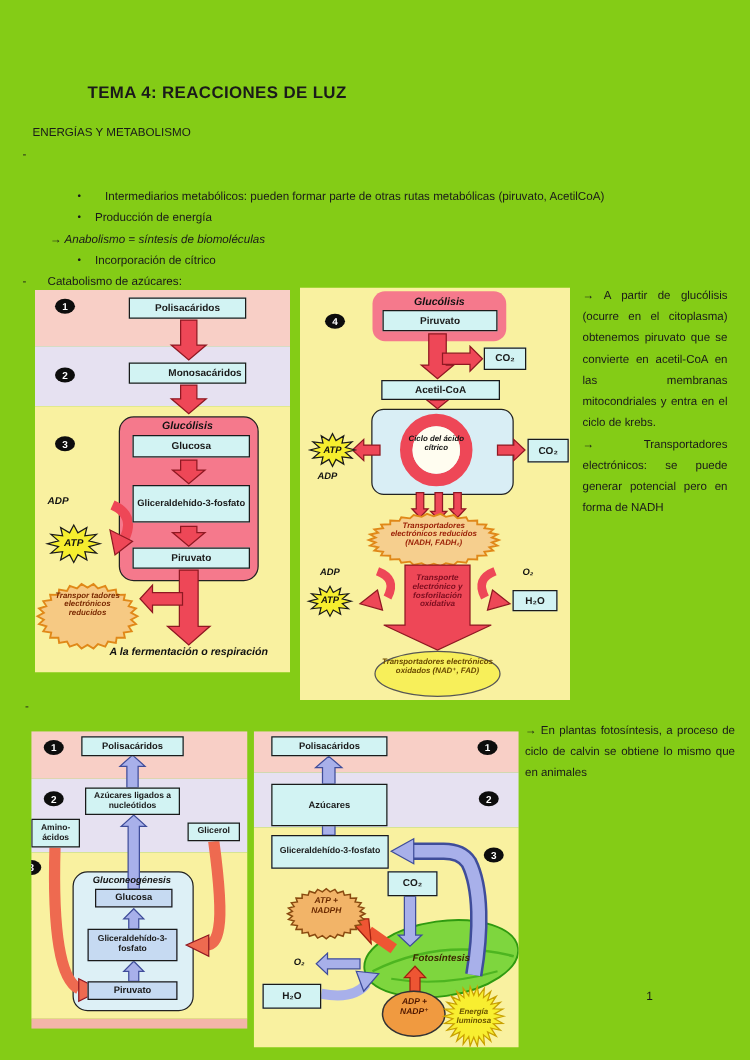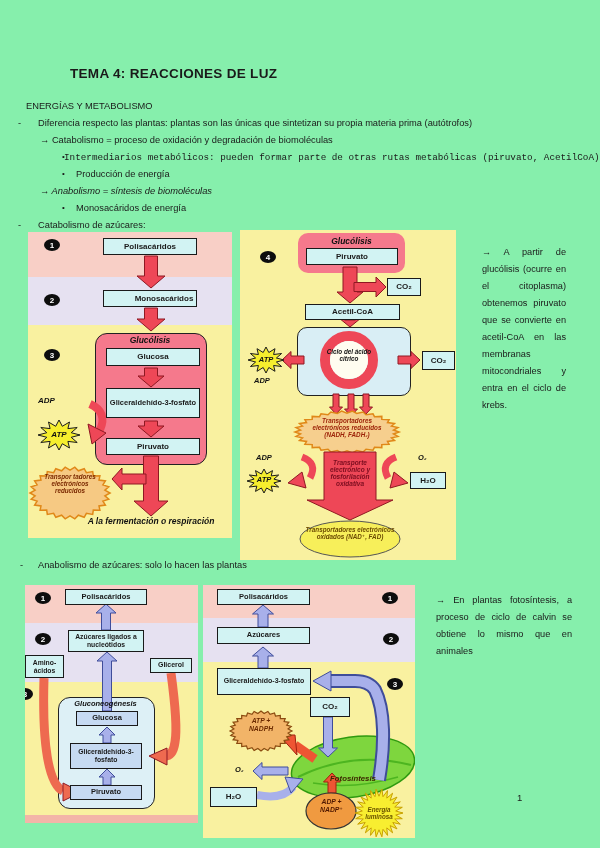--- a/index.html
+++ b/index.html
@@ -1,23 +1,23 @@
 <!DOCTYPE html>
 <html><head>
 <meta charset="utf-8">
 <style>
   html,body{margin:0;padding:0;background:#888;}
-  #page{position:relative;width:600px;height:848px;background:#86efac;overflow:hidden;
+  #page{position:relative;width:600px;height:848px;background:#84cc16;overflow:hidden;
         font-family:"Liberation Sans","DejaVu Sans",sans-serif;color:#1a1a1a;}
   .abs{position:absolute;}
   .title{font-size:13.5px;font-weight:bold;letter-spacing:.3px;}
   .body-line{font-size:9.3px;white-space:nowrap;}
   .wrapline{font-size:9.3px;}
   .side{font-size:9.2px;line-height:1.85;text-align:justify;}
-  .side p{margin:16px;}
+  .side p{margin:0;}
   .fig{position:absolute;overflow:hidden;}
   .band{position:absolute;left:0;right:0;z-index:0;}
   .pink{background:#f8cfc6;} .lav{background:#e6e1f1;} .yel{background:#f9f1a0;} .salmon{background:#f3b5a8;}
   .cont{position:absolute;z-index:1;border:1.3px solid #222;}
   .layer{position:absolute;left:0;top:0;z-index:2;}
   .box{position:absolute;z-index:3;background:#d2f3f3;border:1.2px solid #1a1a1a;
        display:flex;align-items:center;justify-content:center;text-align:center;
        font-weight:bold;font-size:8px;line-height:1.15;padding:1px;box-sizing:border-box;}
   .bluebox{background:#c6daf2;}
   .badge{position:absolute;z-index:3;width:16px;height:12px;background:#0d0d0d;color:#fff;
@@ -27,29 +27,27 @@
 </style>
 </head>
 <body>
 
 <div id="page">
 
   <div class="abs title" style="left:70px;top:66px;">TEMA 4: REACCIONES DE LUZ</div>
   <div class="abs body-line" style="left:26px;top:101px;">ENERGÍAS Y METABOLISMO</div>
 
   <div class="abs body-line" style="left:18px;top:118px;">-</div>
-  <div class="abs wrapline" style="left:38px;top:118px;width:548px;">Diferencia respecto las plantas: plantas son las únicas que sintetizan su propia materia prima (autótrofos)</div>
-  <div class="abs body-line" style="left:40px;top:135px;">→ Catabolismo = proceso de oxidación y degradación de biomoléculas</div>
   <div class="abs body-line" style="left:62px;top:152px;font-size:8px;">•</div>
-  <div class="abs body-line" style="left:64px;top:152px;font-family:Liberation Mono, monospace;">Intermediarios metabólicos: pueden formar parte de otras rutas metabólicas (piruvato, AcetilCoA)</div>
+  <div class="abs body-line" style="left:84px;top:152px;">Intermediarios metabólicos: pueden formar parte de otras rutas metabólicas (piruvato, AcetilCoA)</div>
   <div class="abs body-line" style="left:62px;top:169px;font-size:8px;">•</div>
   <div class="abs body-line" style="left:76px;top:169px;">Producción de energía</div>
   <div class="abs body-line" style="left:40px;top:186px;font-style:italic;">→ Anabolismo = síntesis de biomoléculas</div>
   <div class="abs body-line" style="left:62px;top:203px;font-size:8px;">•</div>
-  <div class="abs body-line" style="left:76px;top:203px;">Monosacáridos de energía</div>
+  <div class="abs body-line" style="left:76px;top:203px;">Incorporación de cítrico</div>
   <div class="abs body-line" style="left:18px;top:220px;">-</div>
   <div class="abs body-line" style="left:38px;top:220px;">Catabolismo de azúcares:</div>
 
   <div class="fig" style="left:28px;top:232px;width:204px;height:306px;">
     <div class="band pink" style="top:0;height:45px;"></div>
     <div class="band lav" style="top:45px;height:48px;"></div>
     <div class="band yel" style="top:93px;height:213px;"></div>
 
     <div class="cont" style="left:67px;top:101px;width:110px;height:130px;background:#f5798c;border-radius:12px;"></div>
 
@@ -122,24 +120,24 @@
     <div class="lbl ctr" style="left:78px;top:229px;width:64px;font-size:6.5px;line-height:1.1;color:#7a0c1e;">Transporte electrónico y fosforilación oxidativa</div>
     <div class="lbl" style="left:16px;top:223px;font-size:7.5px;">ADP</div>
     <div class="lbl ctr" style="left:8px;top:245px;width:32px;font-size:7.5px;">ATP</div>
     <div class="lbl" style="left:178px;top:223px;font-size:7.5px;">O₂</div>
     <div class="box" style="left:170px;top:242px;width:36px;height:17px;">H₂O</div>
     <div class="lbl ctr" style="left:62px;top:297px;width:96px;font-size:6.3px;line-height:1.1;color:#6b4a00;">Transportadores electrónicos oxidados (NAD⁺, FAD)</div>
   </div>
 
   <div class="abs side" style="left:466px;top:228px;width:116px;">
     <p>→ A partir de glucólisis (ocurre en el citoplasma) obtenemos piruvato que se convierte en acetil-CoA en las membranas mitocondriales y entra en el ciclo de krebs.</p>
+    <p>→ Transportadores electrónicos: se puede generar potencial pero en forma de NADH</p>
   </div>
 
   <div class="abs body-line" style="left:20px;top:560px;">-</div>
-  <div class="abs body-line" style="left:38px;top:560px;">Anabolismo de azúcares: solo lo hacen las plantas</div>
 
   <div class="fig" style="left:25px;top:585px;width:173px;height:238px;">
     <div class="band pink" style="top:0;height:38px;"></div>
     <div class="band lav" style="top:38px;height:59px;"></div>
     <div class="band yel" style="top:97px;height:133px;"></div>
     <div class="band salmon" style="top:230px;height:8px;"></div>
 
     <div class="cont" style="left:33px;top:112px;width:95px;height:110px;background:#ddf0f6;border-radius:12px;"></div>
 
     <svg class="layer" width="173" height="238" viewBox="0 0 173 238">
@@ -191,25 +189,25 @@
       <polygon fill="#f2b468" stroke="#8a4a10" stroke-width="1.2" points="89.0,146.0 85.1,148.0 88.2,150.5 83.7,151.8 85.9,154.7 81.1,155.4 82.2,158.5 77.3,158.4 77.3,161.6 72.5,160.9 71.5,164.0 67.0,162.6 64.9,165.5 61.1,163.5 58.0,166.0 54.9,163.5 51.1,165.5 49.0,162.6 44.5,164.0 43.5,160.9 38.7,161.6 38.7,158.4 33.8,158.5 34.9,155.4 30.1,154.7 32.3,151.8 27.8,150.5 30.9,148.0 27.0,146.0 30.9,144.0 27.8,141.5 32.3,140.2 30.1,137.3 34.9,136.6 33.8,133.5 38.7,133.6 38.7,130.4 43.5,131.1 44.5,128.0 49.0,129.4 51.1,126.5 54.9,128.5 58.0,126.0 61.1,128.5 64.9,126.5 67.0,129.4 71.5,128.0 72.5,131.1 77.3,130.4 77.3,133.6 82.2,133.5 81.1,136.6 85.9,137.3 83.7,140.2 88.2,141.5 85.1,144.0"></polygon>
       <ellipse cx="128" cy="226" rx="25" ry="18" fill="#f09a40" stroke="#333" stroke-width="1.2"></ellipse>
       <polygon fill="#f8ee30" stroke="#c8a000" stroke-width="1" points="200.0,228.0 192.7,230.0 199.3,233.7 191.7,234.0 197.3,239.2 189.8,237.5 194.0,243.9 187.1,240.6 189.6,247.8 183.8,242.9 184.5,250.4 180.0,244.3 178.9,251.8 176.0,244.8 173.1,251.8 172.0,244.3 167.5,250.4 168.2,242.9 162.4,247.8 164.9,240.6 158.0,243.9 162.2,237.5 154.7,239.2 160.3,234.0 152.7,233.7 159.3,230.0 152.0,228.0 159.3,226.0 152.7,222.3 160.3,222.0 154.7,216.8 162.2,218.5 158.0,212.1 164.9,215.4 162.4,208.2 168.2,213.1 167.5,205.6 172.0,211.7 173.1,204.2 176.0,211.2 178.9,204.2 180.0,211.7 184.5,205.6 183.8,213.1 189.6,208.2 187.1,215.4 194.0,212.1 189.8,218.5 197.3,216.8 191.7,222.0 199.3,222.3 192.7,226.0"></polygon>
     </svg>
 
     <div class="badge" style="left:179px;top:7px;">1</div>
     <div class="badge" style="left:180px;top:48px;">2</div>
     <div class="badge" style="left:184px;top:93px;">3</div>
 
     <div class="box" style="left:14px;top:4px;width:93px;height:16px;font-size:7.5px;">Polisacáridos</div>
-    <div class="box" style="left:14px;top:42px;width:93px;height:17px;font-size:7.5px;">Azúcares</div>
+    <div class="box" style="left:14px;top:42px;width:93px;height:34px;font-size:7.5px;">Azúcares</div>
     <div class="box" style="left:14px;top:83px;width:94px;height:27px;font-size:7px;">Gliceraldehído-3-fosfato</div>
     <div class="box" style="left:107px;top:112px;width:40px;height:20px;">CO₂</div>
     <div class="lbl ctr" style="left:42px;top:132px;width:32px;font-size:6.8px;line-height:1.2;color:#6b2a00;">ATP + NADPH</div>
-    <div class="lbl ctr" style="left:110px;top:177px;width:80px;font-size:7.8px;color:#3c2800;margin-top:12px;">Fotosíntesis</div>
+    <div class="lbl ctr" style="left:110px;top:177px;width:80px;font-size:7.8px;color:#3c2800;">Fotosíntesis</div>
     <div class="lbl" style="left:32px;top:180px;font-size:7.5px;">O₂</div>
     <div class="box" style="left:7px;top:202px;width:47px;height:20px;">H₂O</div>
     <div class="lbl ctr" style="left:112px;top:213px;width:33px;font-size:6.8px;line-height:1.15;color:#501800;">ADP + NADP⁺</div>
     <div class="lbl ctr" style="left:155px;top:221px;width:42px;font-size:6.3px;line-height:1.15;color:#6b5500;">Energía luminosa</div>
   </div>
 
   <div class="abs side" style="left:420px;top:576px;width:168px;">
     <p>→ En plantas fotosíntesis, a proceso de ciclo de calvin se obtiene lo mismo que en animales</p>
   </div>
 

